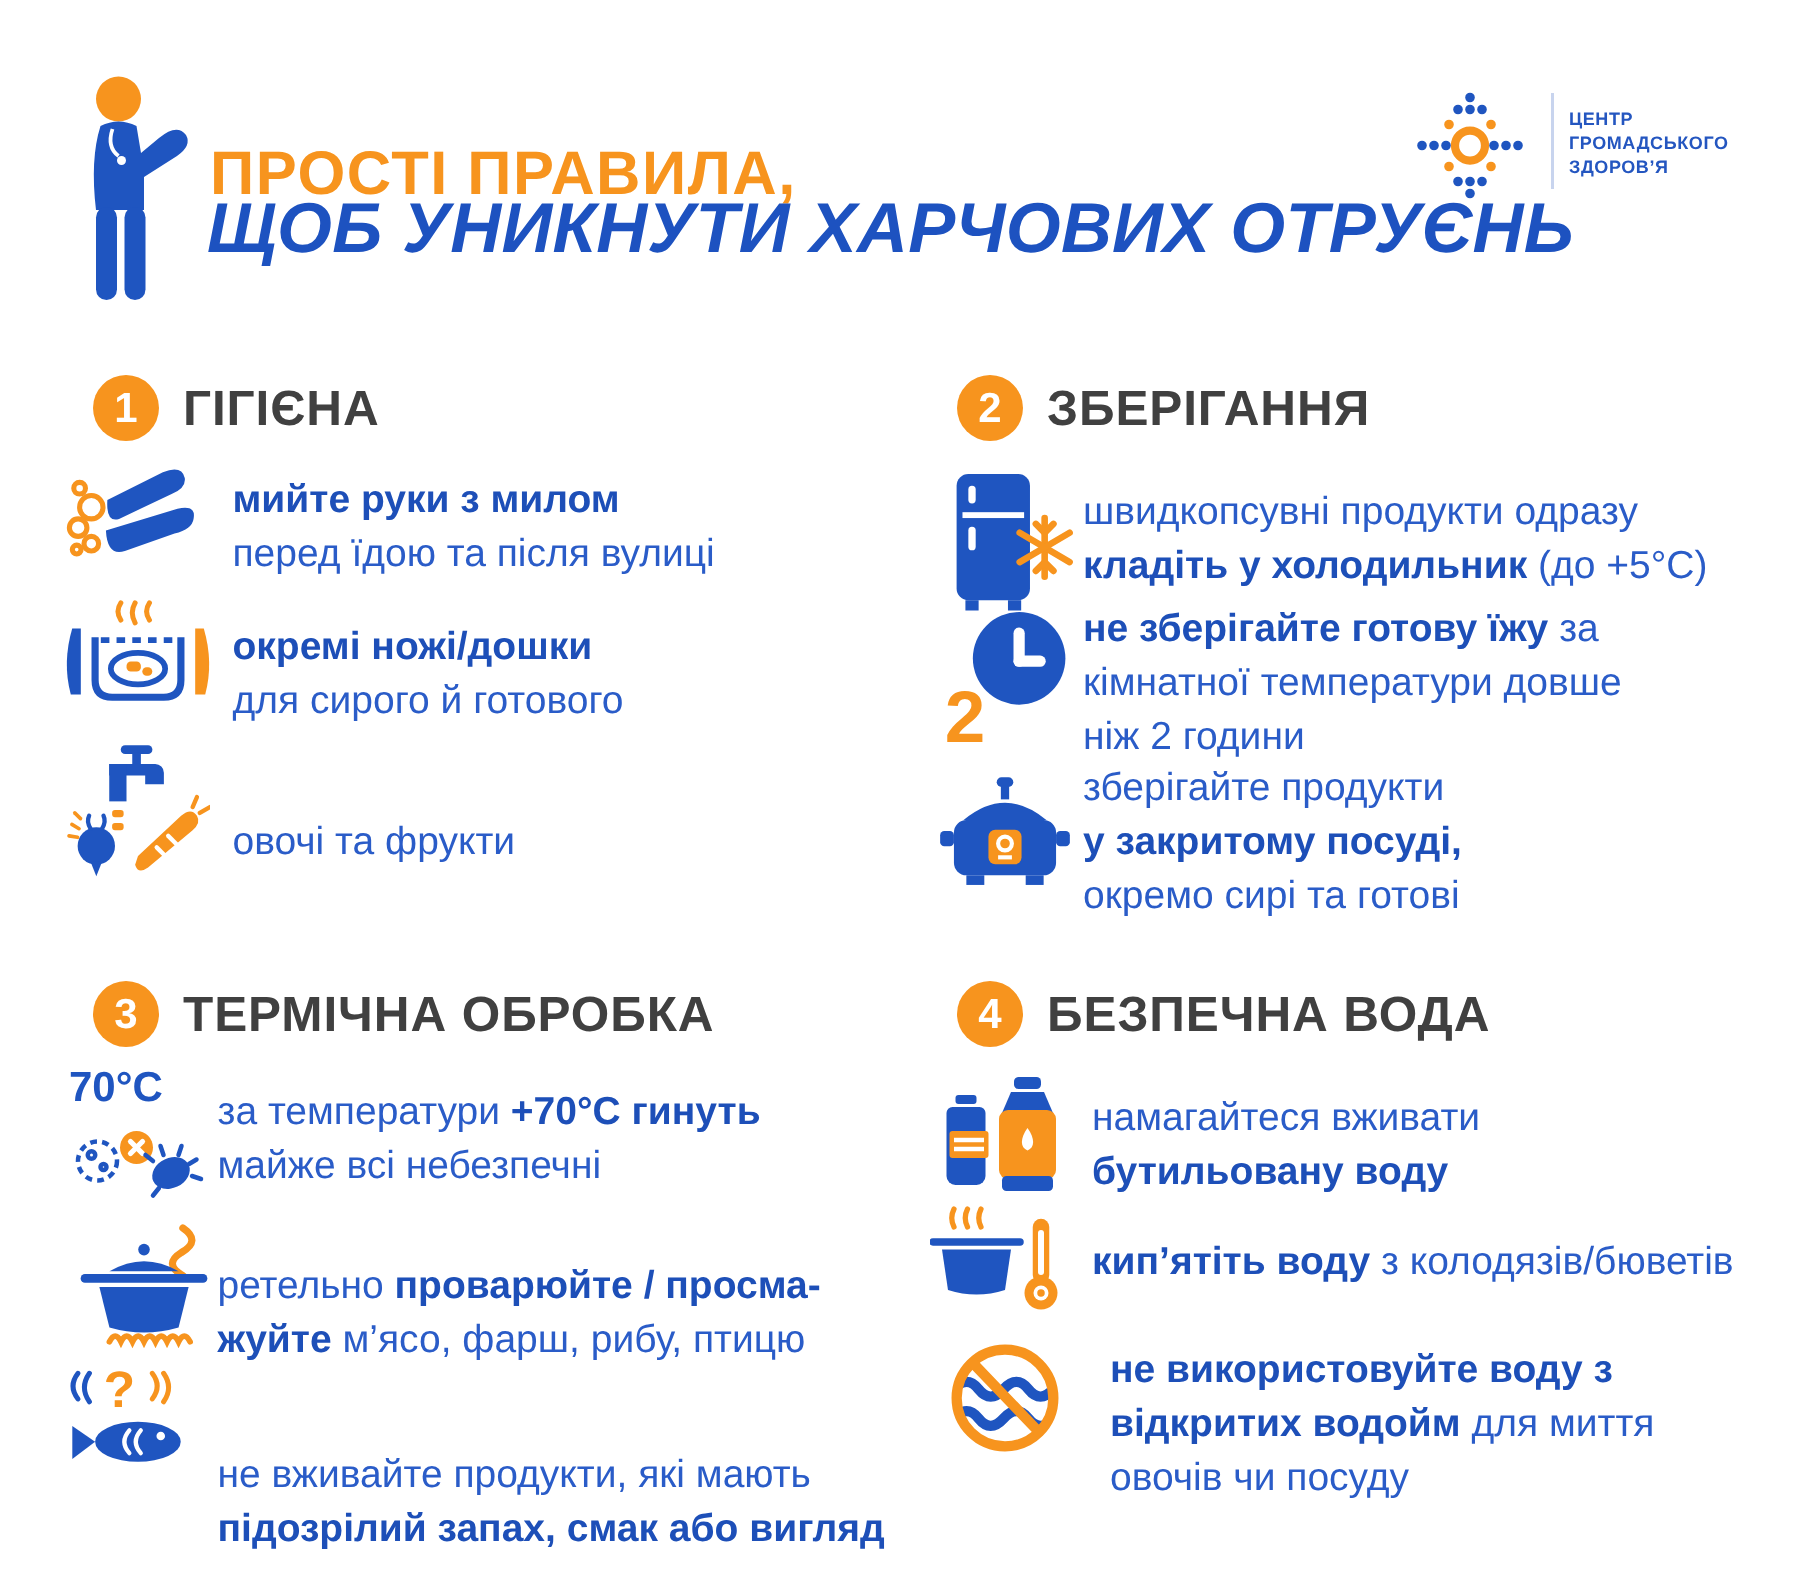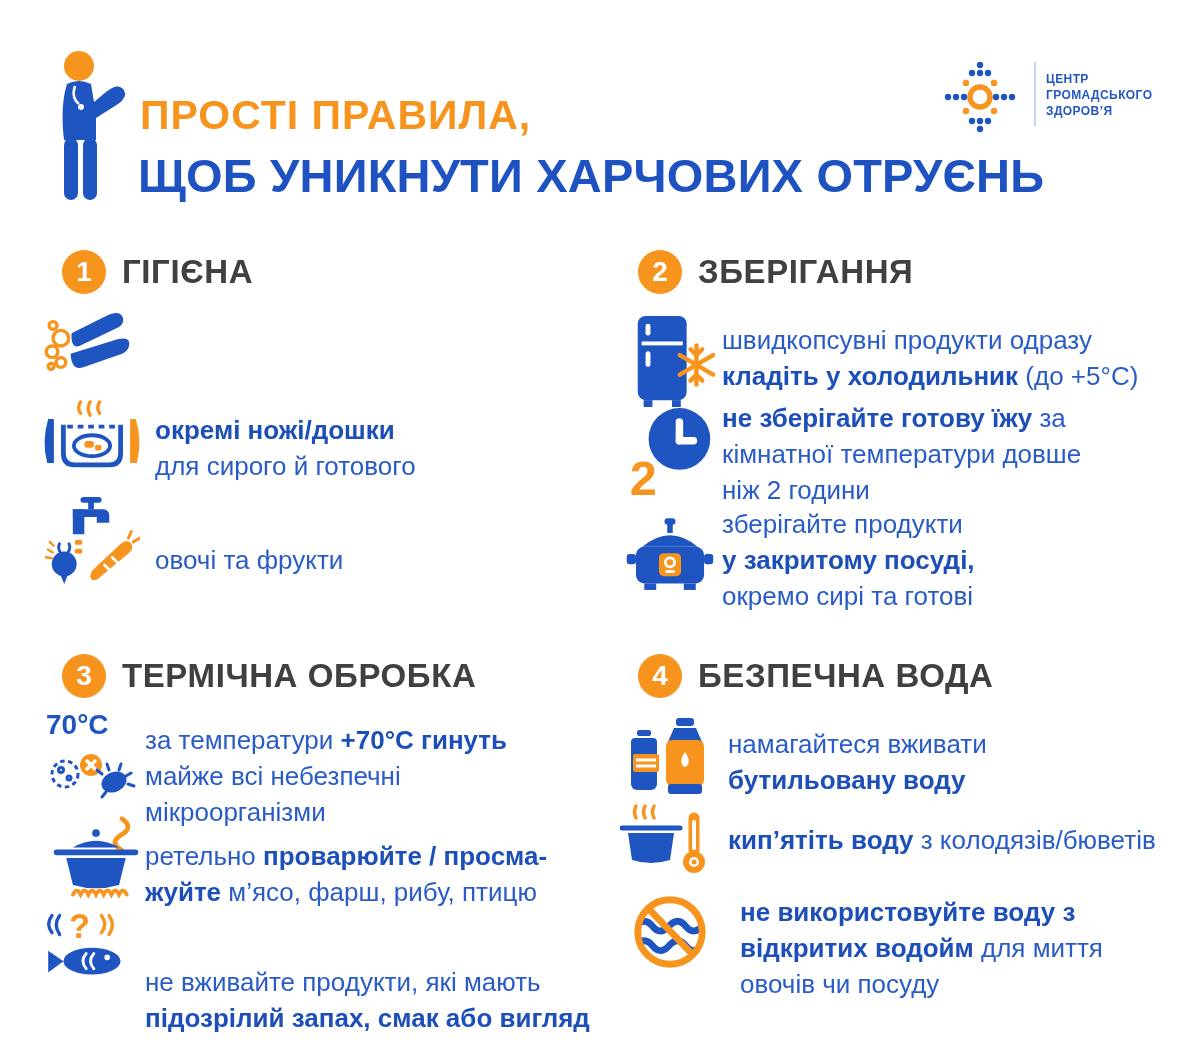--- a/index.html
+++ b/index.html
@@ -28,21 +28,21 @@
     <svg viewBox="0 0 92 152" preserveAspectRatio="xMidYMid meet">
       <circle class="o" cx="39" cy="16" r="15"></circle>
       <path class="b" d="M27,34 Q39,28 51,34 L54,52 L66,42 Q78,32 84,40 Q88,47 78,54 L56,68 L56,90 L24,90 Q20,56 27,34 Z"></path>
       <rect class="b" x="24" y="88" width="14" height="62" rx="7"></rect>
       <rect class="b" x="43" y="88" width="14" height="62" rx="7"></rect>
       <path class="sw" stroke-width="2.5" d="M35,36 q-4,12 4,18"></path>
       <circle fill="#fff" cx="41" cy="57" r="3"></circle>
     </svg>
   </div>
   <div class="abs title1" style="left:140px;top:92px;">ПРОСТІ ПРАВИЛА,</div>
-  <div class="abs title2" style="left:138px;top:148px;">ЩОБ УНИКНУТИ ХАРЧОВИХ ОТРУЄНЬ</div>
+  <div class="abs title2" style="left:138px;top:124px;font-style:italic;">ЩОБ УНИКНУТИ ХАРЧОВИХ ОТРУЄНЬ</div>
 
   <div class="abs ic" style="left:938px;top:55px;width:84px;height:84px;">
     <svg viewBox="0 0 84 84">
       <circle class="so" stroke-width="5.5" cx="42" cy="42" r="10"></circle>
       <g class="b">
         <circle cx="42" cy="10" r="3.2"></circle>
           <circle cx="34" cy="18" r="3.2"></circle>
           <circle cx="42" cy="18" r="3.2"></circle>
           <circle cx="50" cy="18" r="3.2"></circle>
         <circle cx="42" cy="74" r="3.2"></circle>
@@ -86,20 +86,21 @@
         <circle cx="9" cy="20" r="4"></circle>
           <circle cx="17" cy="33" r="8"></circle>
           <circle cx="8" cy="47" r="6"></circle>
         <circle cx="17" cy="58" r="5"></circle>
           <circle cx="7" cy="62" r="3"></circle>
       </g>
       <path class="b" d="M28,28 L66,9 Q79,4 81,13 Q82,20 72,24 L36,41 Q27,44 28,28 Z"></path>
       <path class="b" d="M27,49 L76,34 Q89,31 87,41 Q86,48 74,51 L40,63 Q28,67 27,49 Z"></path>
     </svg>
   </div>
+  <div class="abs itxt" style="left:155px;top:314px;"><b>мийте руки з милом</b><span></span><br><span>перед їдою та після вулиці</span></div>
 
   <div class="abs ic" style="left:36px;top:400px;width:112px;height:82px;">
     <svg viewBox="0 0 112 86">
       <path class="b" d="M10,20 Q3,44 9,66 L16,66 L16,20 Z"></path>
       <path class="o" d="M102,20 Q109,44 103,66 L96,66 L96,20 Z"></path>
       <g class="so" stroke-width="3.5" stroke-linecap="round">
         <path d="M44,14 q-4,-6 0,-12"></path>
           <path d="M54,16 q-4,-7 0,-14"></path>
           <path d="M64,14 q-4,-6 0,-12"></path>
       </g>
@@ -210,21 +211,21 @@
       <g class="sb" stroke-width="3" stroke-linecap="round">
         <path d="M56,64 l-5,-4"></path>
           <path d="M63,60 l-2,-6"></path>
           <path d="M73,60 l2,-6"></path>
         <path d="M80,66 l5,-3"></path>
           <path d="M82,74 l6,2"></path>
           <path d="M60,82 l-4,5"></path>
       </g>
     </svg>
   </div>
-  <div class="abs itxt" style="left:145px;top:722px;"><span>за температури </span><b>+70°С гинуть</b><span></span><br><span>майже всі небезпечні</span><br><span>мікроорганізми</span></div>
+  <div class="abs itxt" style="left:145px;top:722px;"><span>за температури </span><b>+70°С гинуть</b><span></span><br><span>майже всі небезпечні</span><br></div>
 
   <div class="abs ic" style="left:48px;top:814px;width:96px;height:90px;">
     <svg viewBox="0 0 100 90">
       <path class="so" stroke-width="5" stroke-linecap="round" d="M77,3 q13,9 -1,17 q-13,8 1,16"></path>
       <path class="b" d="M26,33 Q50,19 74,33 Z"></path>
       <circle class="b" cx="50" cy="18" r="4"></circle>
       <path class="sb" stroke-width="6" stroke-linecap="round" d="M9,38 H91"></path>
       <path class="b" d="M19,44 H81 L74,72 Q50,79 26,72 Z"></path>
       <path class="so" stroke-width="4" stroke-linecap="round" d="M26,82 q4,-8 8,0 q4,-8 8,0 q4,-8 8,0 q4,-8 8,0 q4,-8 8,0 q4,-8 8,0 q4,-8 8,0"></path>
     </svg>

